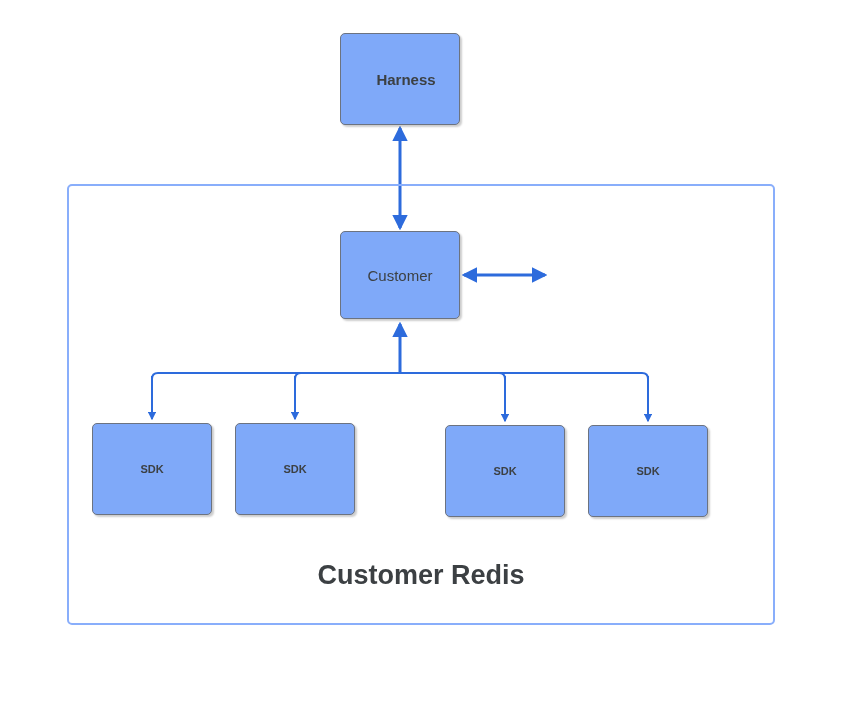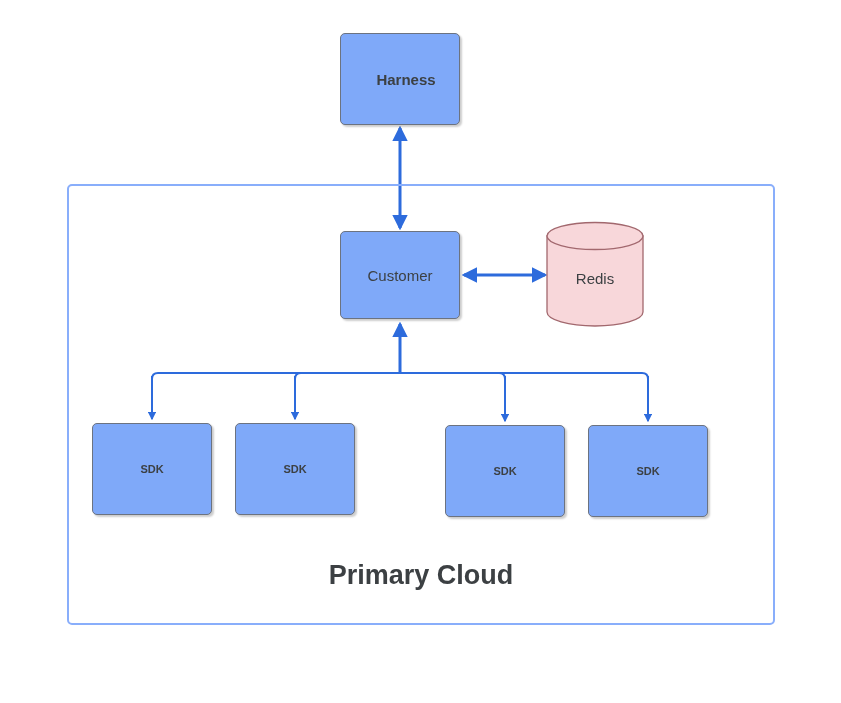--- a/index.html
+++ b/index.html
@@ -178,36 +178,29 @@
   <div class="cloud-container"></div>
 
   <div class="node-box" id="node-harness">
     <span class="node-label">Harness</span>
   </div>
 
   <div class="node-box" id="node-primary">
     <span class="node-label">Customer</span>
   </div>
 
-  <div id="node-redis">
-    <svg viewBox="0 0 98 104" width="98" height="104" xmlns="http://www.w3.org/2000/svg">
-      <path d="M 1 14 L 1 90 A 48 14 0 0 0 97 90 L 97 14 Z" fill="#F8D7DA" stroke="#A2686E" stroke-width="1.3"></path>
-      <ellipse cx="49" cy="14" rx="48" ry="13.5" fill="#F8D7DA" stroke="#A2686E" stroke-width="1.3"></ellipse>
-    </svg>
-    <span class="node-label">Redis</span>
-  </div>
 
   <div class="node-box node-sdk" id="node-sdk-1">
     <span class="node-label">SDK</span>
   </div>
   <div class="node-box node-sdk" id="node-sdk-2">
     <span class="node-label">SDK</span>
   </div>
   <div class="node-box node-sdk" id="node-sdk-3">
     <span class="node-label">SDK</span>
   </div>
   <div class="node-box node-sdk" id="node-sdk-4">
     <span class="node-label">SDK</span>
   </div>
 
-  <div class="cloud-label">Primary Cloud</div>
+  <div class="cloud-label">Customer Redis</div>
 
 </div>
 
 </body></html>

